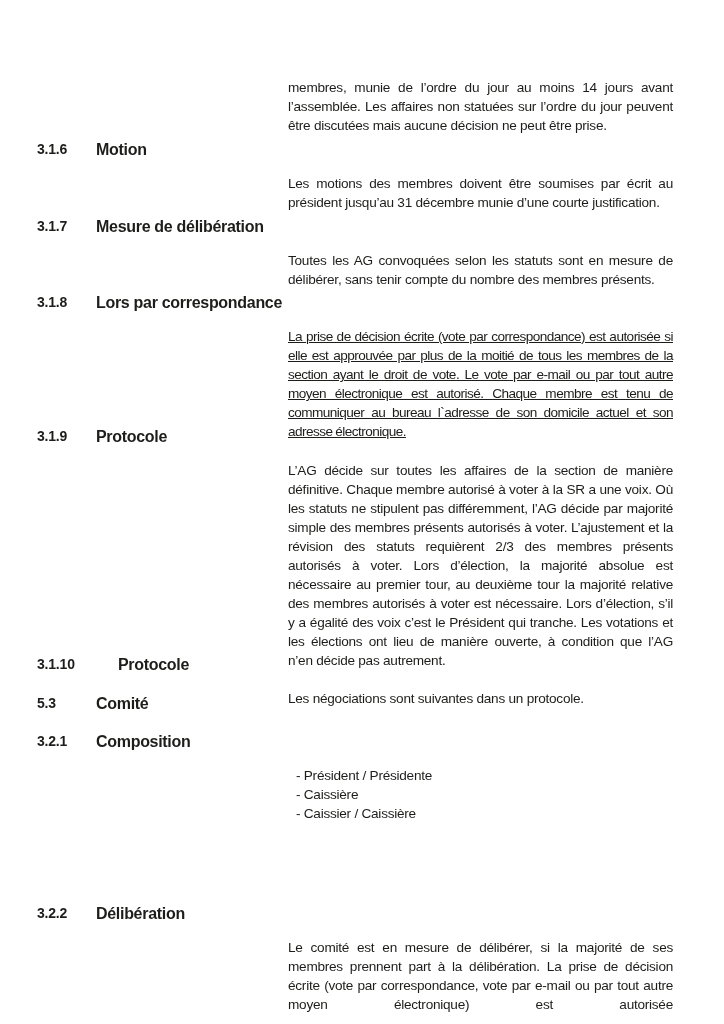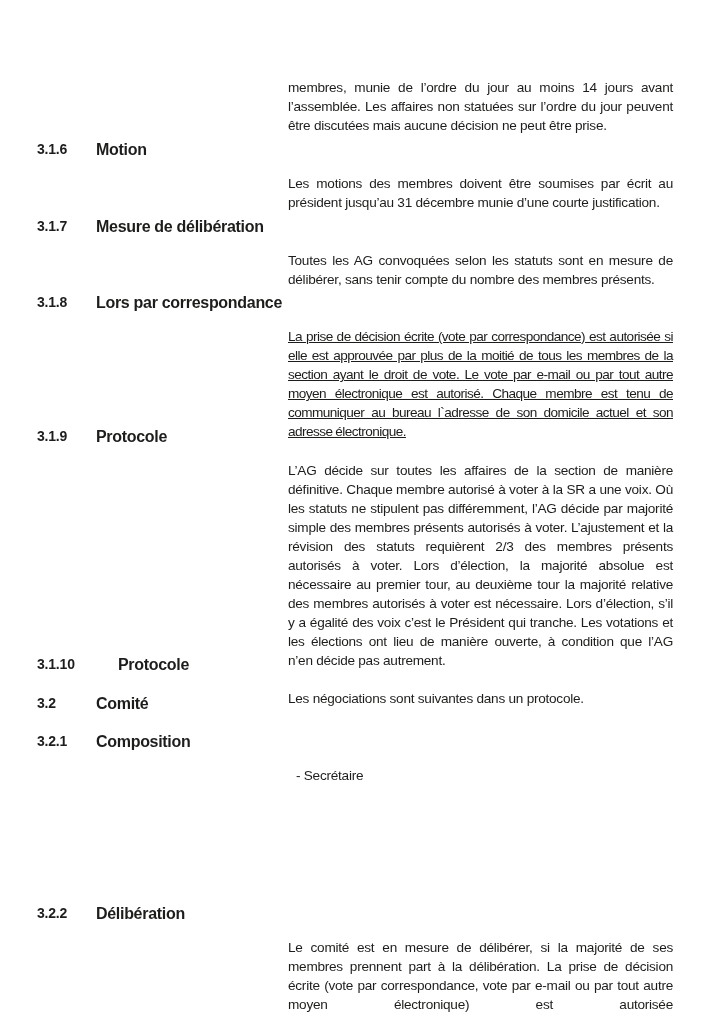--- a/index.html
+++ b/index.html
@@ -59,29 +59,31 @@
     <div class="body">L’AG décide sur toutes les affaires de la section de manière définitive. Chaque membre autorisé à voter à la SR a une voix. Où les statuts ne stipulent pas différemment, l’AG décide par majorité simple des membres présents autorisés à voter. L’ajustement et la révision des statuts requièrent 2/3 des membres présents autorisés à voter. Lors d’élection, la majorité absolue est nécessaire au premier tour, au deuxième tour la majorité relative des membres autorisés à voter est nécessaire. Lors d’élection, s’il y a égalité des voix c’est le Président qui tranche. Les votations et les élections ont lieu de manière ouverte, à condition que l’AG n’en décide pas autrement.</div>
   </div>
 
   <div class="block" style="top:655px;">
     <div class="num">3.1.10</div>
     <div class="title" style="left:95px;margin-left:23px;">Protocole</div>
     <div class="body">Les négociations sont suivantes dans un protocole.</div>
   </div>
 
   <div class="block" style="top:694px;">
-    <div class="num">3.2</div>
+    <div class="num">5.3</div>
     <div class="title">Comité</div>
   </div>
 
   <div class="block" style="top:732px;">
     <div class="num">3.2.1</div>
     <div class="title">Composition</div>
     <div class="body">
-      <p class="li">- Secrétaire</p>
+      <p class="li">- Président / Présidente</p>
+      <p class="li">- Caissière</p>
+      <p class="li">- Caissier / Caissière</p>
     </div>
   </div>
 
   <div class="block" style="top:904px;">
     <div class="num">3.2.2</div>
     <div class="title">Délibération</div>
     <div class="body" style="text-align-last: justify;">Le comité est en mesure de délibérer, si la majorité de ses membres prennent part à la délibération. La prise de décision écrite (vote par correspondance, vote par e-mail ou par tout autre moyen électronique) est autorisée</div>
   </div>
 
 </div>

